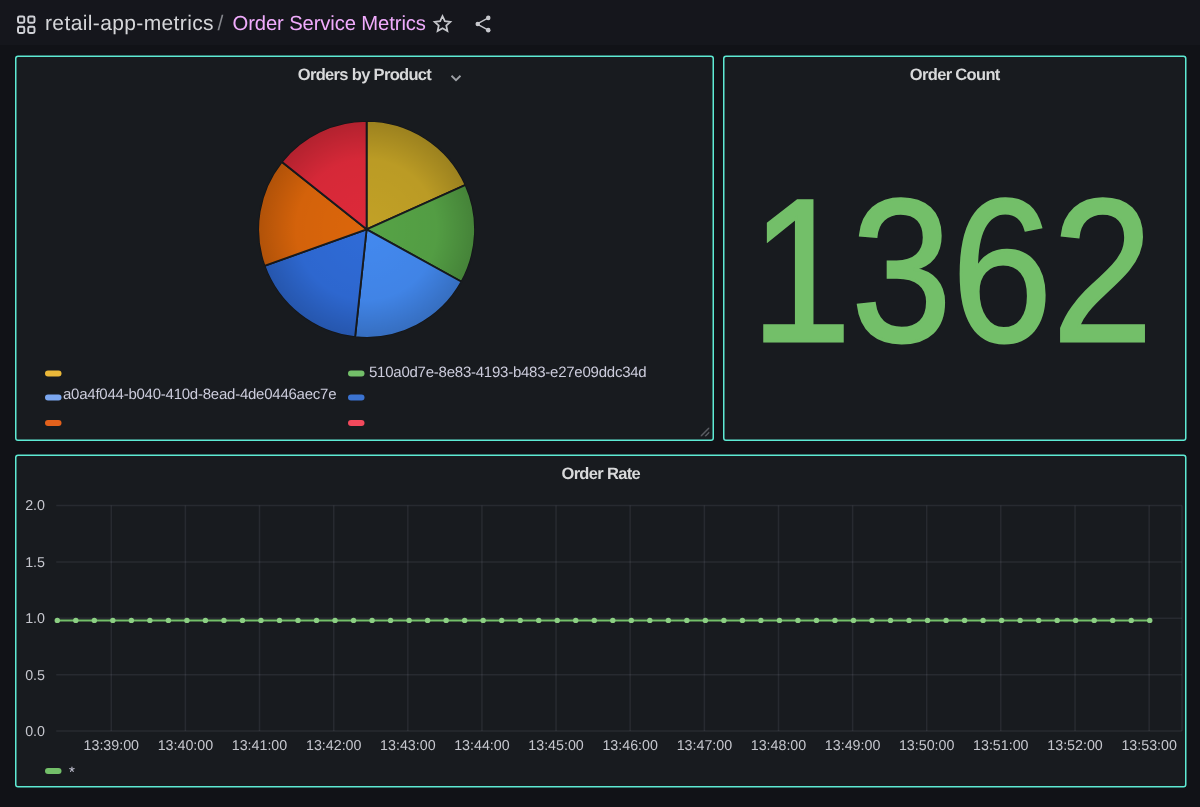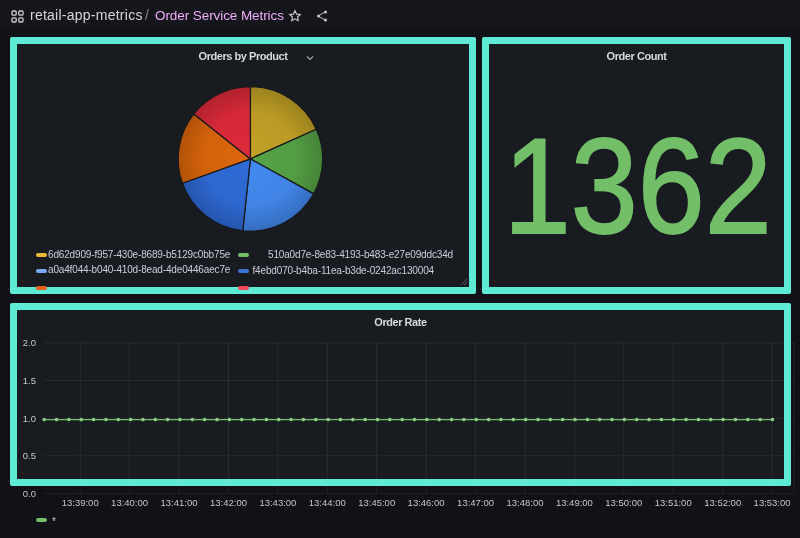--- a/index.html
+++ b/index.html
@@ -1,23 +1,23 @@
 <!DOCTYPE html>
 <html><head><meta charset="utf-8"><style>
 * { margin:0; padding:0; box-sizing:border-box; }
 html,body { width:800px; height:538px; background:#111217; font-family:"Liberation Sans", sans-serif; overflow:hidden; position:relative; }
 .nav { position:absolute; left:0; top:0; width:800px; height:30px; background:#15161c; }
 .crumb1 { position:absolute; left:30px; top:7px; font-size:14px; letter-spacing:0.25px; color:#d5d6d9; }
 .slash { position:absolute; left:145px; top:7px; font-size:14px; color:#85878d; }
 .crumb2 { position:absolute; left:155px; top:7.5px; font-size:13.5px; letter-spacing:-0.08px; color:#f0abfc; }
-.panel { position:absolute; background:#181b1f; border:7px solid #5eead4; border-radius:2px; }
+.panel { position:absolute; background:#181b1f; border:1px solid #5eead4; border-radius:2px; }
 .ptitle { position:absolute; top:5.5px; left:0; right:0; text-align:center; font-size:11px; letter-spacing:-0.45px; font-weight:bold; color:#d8d9da; }
 #pie { left:10px; top:37px; width:466px; height:257px; }
 #count { left:482px; top:37px; width:309px; height:257px; }
-#rate { left:10px; top:303px; width:781px; height:183px; }
+#rate { left:10px; top:303px; width:781px; height:222px; }
 .lsw { position:absolute; width:11px; height:4px; border-radius:2px; }
 .ltx { position:absolute; font-size:10px; letter-spacing:-0.16px; color:#ccccdc; white-space:nowrap; }
 .big { position:absolute; left:-2px; right:2px; top:74px; text-align:center; font-size:136px; color:#73BF69; -webkit-text-stroke:1.9px #73BF69; transform:scaleX(0.886); line-height:1; }
 .grid { stroke:rgba(204,204,220,0.09); stroke-width:1; }
 .axis { font-family:"Liberation Sans",sans-serif; font-size:9.5px; fill:#c5c6cd; }
 .grip { position:absolute; right:2px; bottom:2px; width:6px; height:6px; }
 </style></head><body>
 <div class="nav">
 <svg style="position:absolute;left:11px;top:10px" width="13" height="13" viewBox="0 0 13 13" fill="none" stroke="#cfd0d5" stroke-width="1.3">
 <rect x="1" y="1" width="4.2" height="4.2" rx="1"></rect>
@@ -54,26 +54,24 @@
       </defs>
 <path d="M233.4,114.9 L233.40,42.60 A72.3,72.3 0 0 1 299.35,85.26 Z" fill="#C2A126" stroke="#181B1F" stroke-width="1.25"></path>
 <path d="M233.4,114.9 L299.35,85.26 A72.3,72.3 0 0 1 296.70,149.84 Z" fill="#56A346" stroke="#181B1F" stroke-width="1.25"></path>
 <path d="M233.4,114.9 L296.70,149.84 A72.3,72.3 0 0 1 225.72,186.79 Z" fill="#4389EF" stroke="#181B1F" stroke-width="1.25"></path>
 <path d="M233.4,114.9 L225.72,186.79 A72.3,72.3 0 0 1 165.33,139.27 Z" fill="#2F6BD7" stroke="#181B1F" stroke-width="1.25"></path>
 <path d="M233.4,114.9 L165.33,139.27 A72.3,72.3 0 0 1 176.82,69.89 Z" fill="#DC660B" stroke="#181B1F" stroke-width="1.25"></path>
 <path d="M233.4,114.9 L176.82,69.89 A72.3,72.3 0 0 1 233.40,42.60 Z" fill="#DE2A3A" stroke="#181B1F" stroke-width="1.25"></path>
 <circle cx="233.4" cy="114.9" r="72.3" fill="url(#pg)"></circle>
 </svg>
 <div class="lsw" style="left:18.8px;top:209.0px;background:#EAB839"></div>
-    <div class="ltx" style="left:31.0px;top:204.6px">6d62d909-f957-430e-8689-b5129c0bb75e</div>
 <div class="lsw" style="left:220.5px;top:209.0px;background:#73BF69"></div>
-    <div class="ltx" style="left:251px;top:204.6px">510a0d7e-8e83-4193-b483-e27e09ddc34d</div>
+    <div class="ltx" style="left:235px;top:204.6px">510a0d7e-8e83-4193-b483-e27e09ddc34d</div>
 <div class="lsw" style="left:18.8px;top:225.2px;background:#7BA7F0"></div>
 <div class="lsw" style="left:220.5px;top:225.2px;background:#3B73D1"></div>
-    <div class="ltx" style="left:235.5px;top:220.8px">f4ebd070-b4ba-11ea-b3de-0242ac130004</div>
 <div class="lsw" style="left:18.8px;top:241.6px;background:#E3611C"></div>
     <div class="ltx" style="left:31.0px;top:220px">a0a4f044-b040-410d-8ead-4de0446aec7e</div>
 <div class="lsw" style="left:220.5px;top:241.6px;background:#F2495C"></div>
 <svg class="grip" viewBox="0 0 6 6">
       <path d="M6 0L0 6M6 3L3 6" stroke="#5a5d63" stroke-width="1"></path>
     </svg>
 </div>
 
 <div class="panel" id="count">
 <div class="ptitle">Order Count</div>

